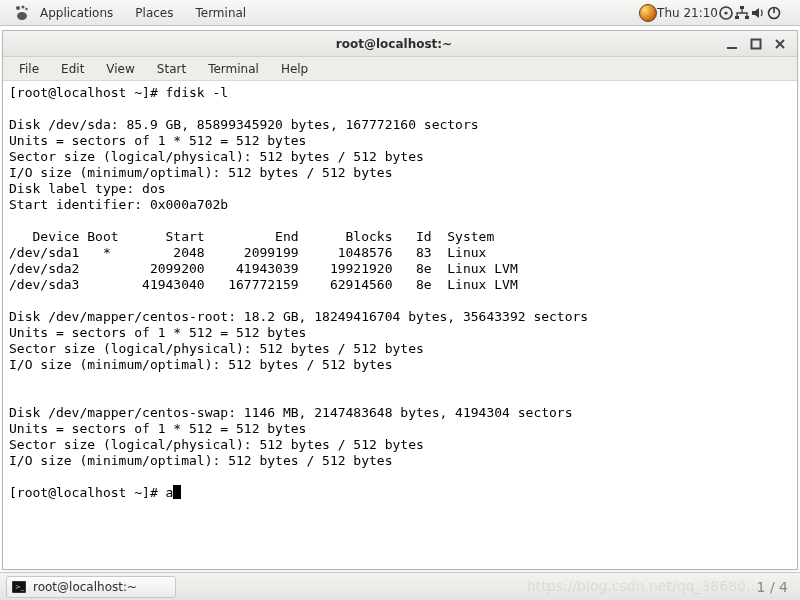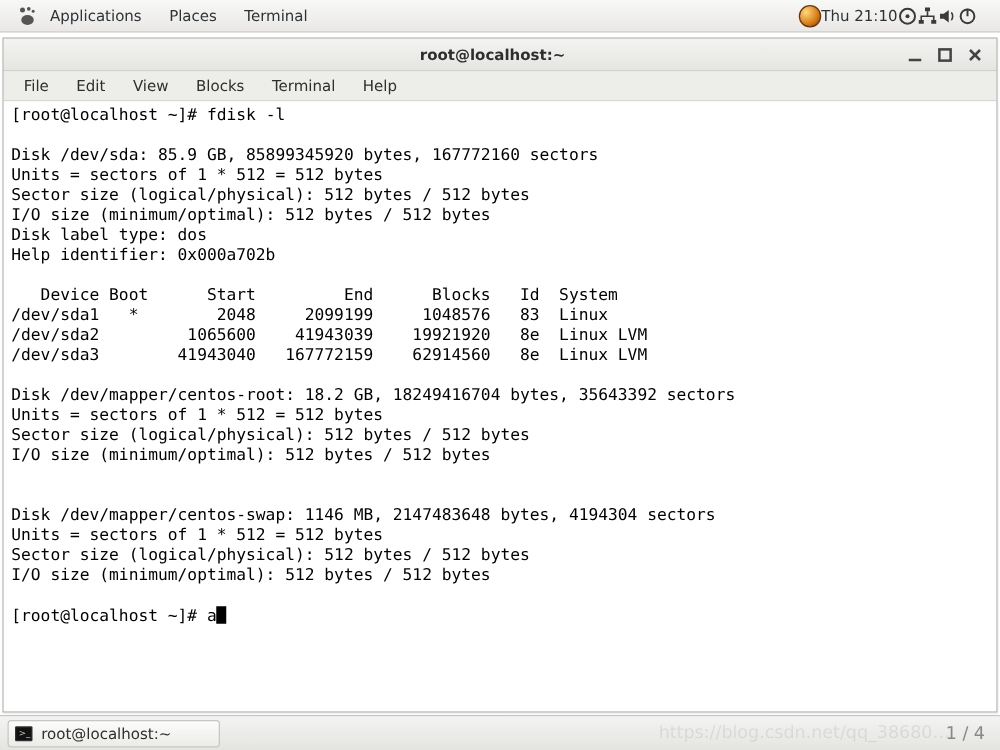--- a/index.html
+++ b/index.html
@@ -194,36 +194,36 @@
             <line x1="2" y1="2" x2="10" y2="10"></line>
             <line x1="10" y1="2" x2="2" y2="10"></line>
           </svg>
         </span>
     </div>
   </div>
   <div class="menubar">
     <span class="menu-item">File</span>
     <span class="menu-item">Edit</span>
     <span class="menu-item">View</span>
-    <span class="menu-item">Blocks</span>
+    <span class="menu-item">Start</span>
     <span class="menu-item">Terminal</span>
     <span class="menu-item">Help</span>
   </div>
   <div class="term-body"><span>[root@localhost ~]# </span><span>fdisk -l</span>
 <span></span>
 <span>Disk /dev/sda: 85.9 GB, 85899345920 bytes, 167772160 sectors</span>
 <span>Units = sectors of 1 * 512 = 512 bytes</span>
 <span>Sector size (logical/physical): 512 bytes / 512 bytes</span>
 <span>I/O size (minimum/optimal): 512 bytes / 512 bytes</span>
 <span>Disk label type: dos</span>
-<span>Help identifier: 0x000a702b</span>
+<span>Start identifier: 0x000a702b</span>
 <span></span>
 <span>   Device Boot      Start         End      Blocks   Id  System</span>
 <span>/dev/sda1   *        2048     2099199     1048576   83  Linux</span>
-<span>/dev/sda2         1065600    41943039    19921920   8e  Linux LVM</span>
+<span>/dev/sda2         2099200    41943039    19921920   8e  Linux LVM</span>
 <span>/dev/sda3        41943040   167772159    62914560   8e  Linux LVM</span>
 <span></span>
 <span>Disk /dev/mapper/centos-root: 18.2 GB, 18249416704 bytes, 35643392 sectors</span>
 <span>Units = sectors of 1 * 512 = 512 bytes</span>
 <span>Sector size (logical/physical): 512 bytes / 512 bytes</span>
 <span>I/O size (minimum/optimal): 512 bytes / 512 bytes</span>
 <span></span>
 <span></span>
 <span>Disk /dev/mapper/centos-swap: 1146 MB, 2147483648 bytes, 4194304 sectors</span>
 <span>Units = sectors of 1 * 512 = 512 bytes</span>

